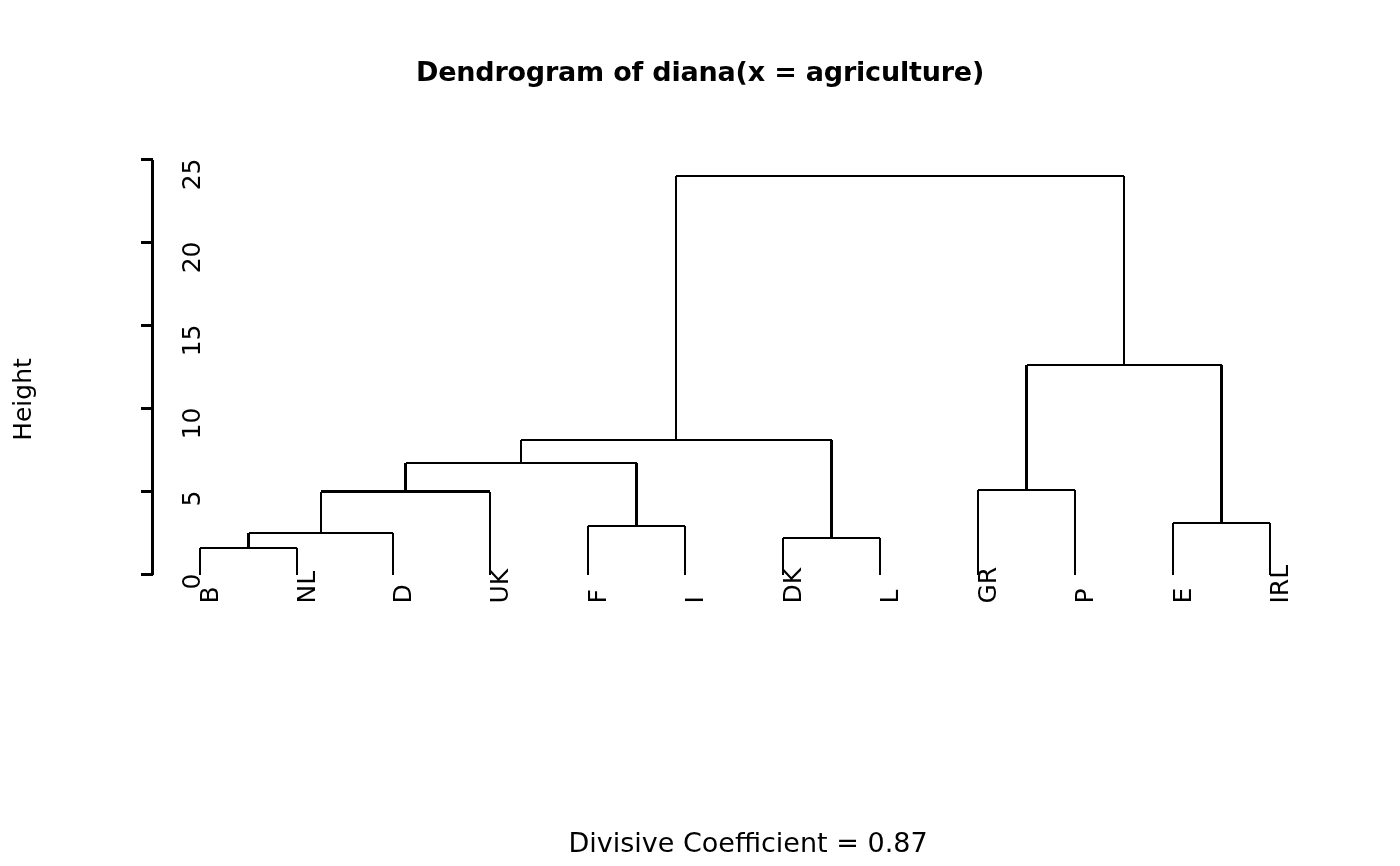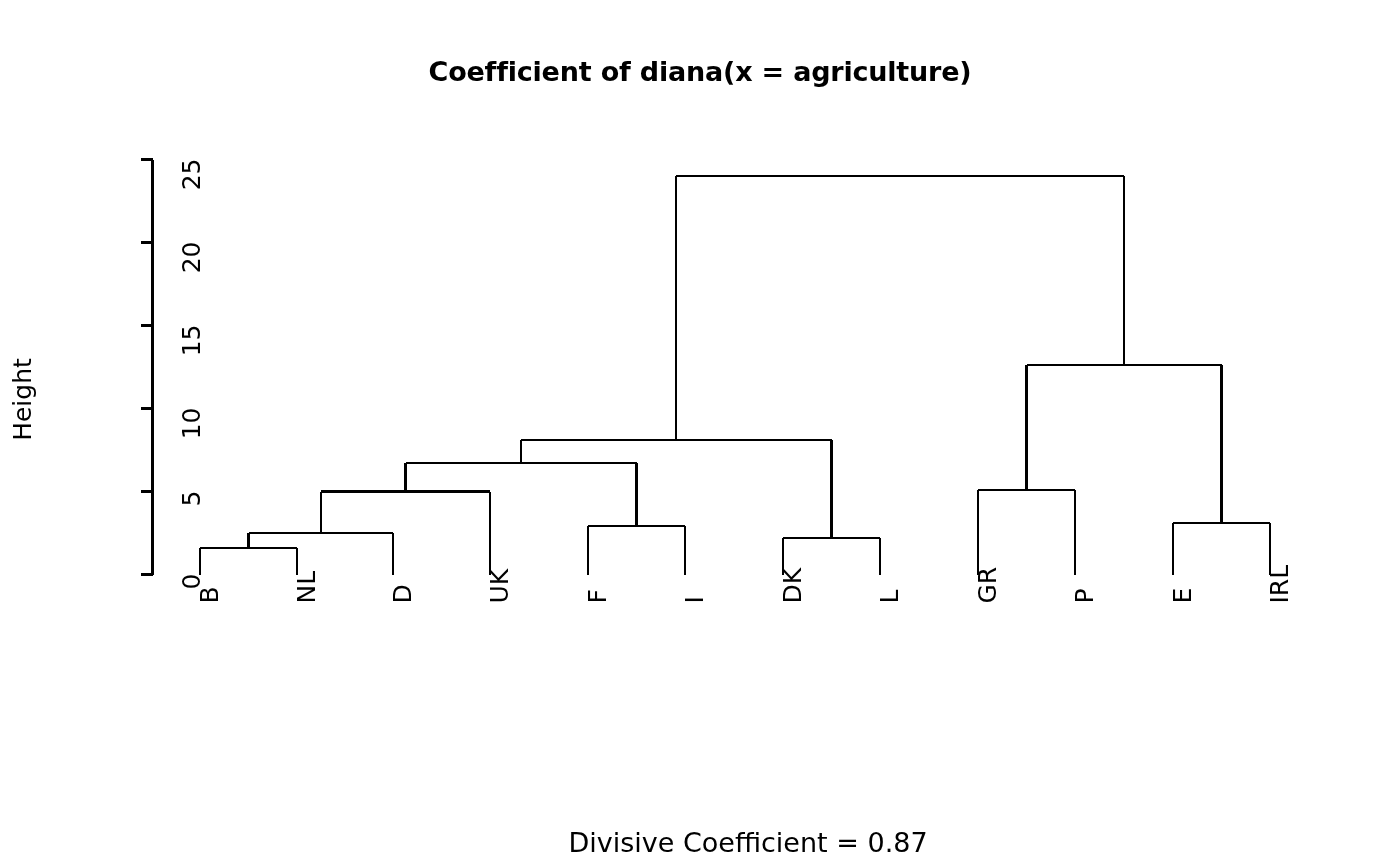--- a/index.html
+++ b/index.html
@@ -35,21 +35,21 @@
     font-family:"DejaVu Sans","Liberation Sans",sans-serif;
   }
   .cap1{top:787px;}
   .cap2{top:824px;padding-left:48px;}
 </style>
 </head>
 <body>
 
 <div id="plot">
 
-  <div class="ttl">Coefficient of  diana(x = agriculture)</div>
+  <div class="ttl">Dendrogram of  diana(x = agriculture)</div>
 
   <div class="ylab">Height</div>
 
   <svg id="canvas" width="1400" height="866" style="position:absolute;left:0;top:0;">
       <line x1="152.5" y1="574.5" x2="152.5" y2="159.49999999999994" stroke="#000000" stroke-width="2.2" shape-rendering="crispEdges"></line>
       <line x1="140.5" y1="574.5" x2="152.5" y2="574.5" stroke="#000000" stroke-width="2.2" shape-rendering="crispEdges"></line>
       <line x1="140.5" y1="491.5" x2="152.5" y2="491.5" stroke="#000000" stroke-width="2.2" shape-rendering="crispEdges"></line>
       <line x1="140.5" y1="408.5" x2="152.5" y2="408.5" stroke="#000000" stroke-width="2.2" shape-rendering="crispEdges"></line>
       <line x1="140.5" y1="325.5" x2="152.5" y2="325.5" stroke="#000000" stroke-width="2.2" shape-rendering="crispEdges"></line>
       <line x1="140.5" y1="242.5" x2="152.5" y2="242.5" stroke="#000000" stroke-width="2.2" shape-rendering="crispEdges"></line>

